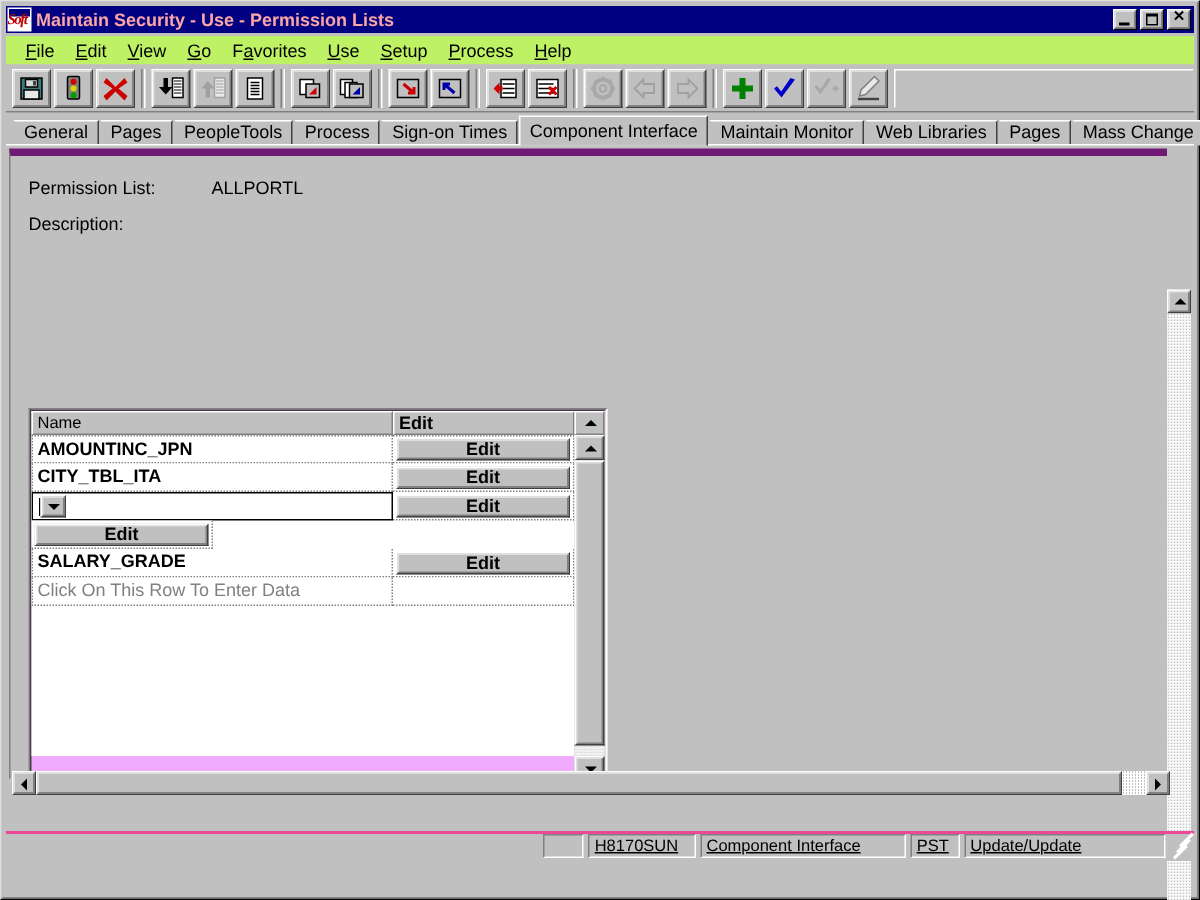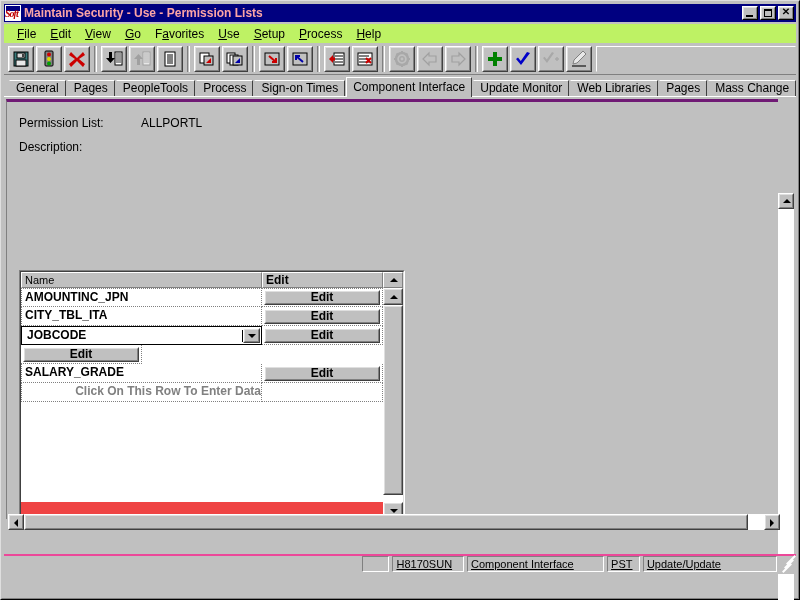--- a/index.html
+++ b/index.html
@@ -172,30 +172,30 @@
     width: 792px; height: 454px;
     background: #c0c0c0;
     border-top: 1px solid #ffffff;
     box-sizing: border-box;
   }
   #page-body {
     position: absolute; left: 2px; top: 2px;
     width: 772px; height: 420px;
     background: #c0c0c0;
     border-left: 1px solid #808080;
-    border-top: 3px solid #701a75;
+    border-top: 5px solid #701a75;
     box-sizing: border-box;
   }
   .field-label { position: absolute; }
   .field-value { position: absolute; }
   
   #grid {
     position: absolute; left: 12px; top: 168px;
     width: 386px; height: 250px;
-    background: #ef4444;
+    background: #f0abfc;
     border: 1px solid;
     border-color: #808080 #ffffff #ffffff #808080;
     box-sizing: border-box;
   }
   #grid > .ginner {
     position: absolute; inset: 0;
     border: 1px solid;
     border-color: #404040 #dfdfdf #dfdfdf #404040;
     box-sizing: border-box;
   }
@@ -245,21 +245,21 @@
     width: 241px; box-sizing: border-box;
     border: 1px dotted #808080;
     border-top: none;
     background: #ffffff;
     font-weight: bold; font-size: 12px;
     line-height: 17px; padding-left: 3px;
     white-space: nowrap; overflow: hidden;
     position: relative;
   }
   .grow:first-child .gc-name { border-top: 1px dotted #808080; }
-  .gc-name.placeholder { color: #808080; font-weight: bold; text-align: right; }
+  .gc-name.placeholder { color: #808080; font-weight: normal; }
   .gc-edit {
     width: 121px; box-sizing: border-box;
     border: 1px dotted #808080;
     border-top: none; border-left: none;
     background: #ffffff;
     display: flex; align-items: center; justify-content: center;
     position: relative;
   }
   .grow:first-child .gc-edit { border-top: 1px dotted #808080; }
   .edit-btn {
@@ -670,21 +670,21 @@
     <div id="toolbar-rest"></div>
   </div>
 
   <div id="tab-strip">
     <div class="tab">General</div>
     <div class="tab">Pages</div>
     <div class="tab">PeopleTools</div>
     <div class="tab">Process</div>
     <div class="tab">Sign-on Times</div>
     <div class="tab active">Component Interface</div>
-    <div class="tab">Update Monitor</div>
+    <div class="tab">Maintain Monitor</div>
     <div class="tab">Web Libraries</div>
     <div class="tab">Pages</div>
     <div class="tab">Mass Change</div>
 
   </div>
 
   <div id="client-pane">
 
     <div id="page-body">
 
@@ -719,21 +719,20 @@
             <div class="gc-name">CITY_TBL_ITA</div>
             <div class="gc-edit">
               <div class="edit-btn">
                     <div class="ei">Edit</div>
                   </div>
             </div>
           </div>
 
           <div class="grow">
             <div class="gc-name editing">
-              <span class="etext">JOBCODE</span>
                   <span class="caret"></span>
               <div class="combo-arrow">
                     <div class="ci"></div>
                     <div class="tri"></div>
                   </div>
             </div>
             <div class="gc-edit">
               <div class="edit-btn">
                     <div class="ei">Edit</div>
                   </div>

